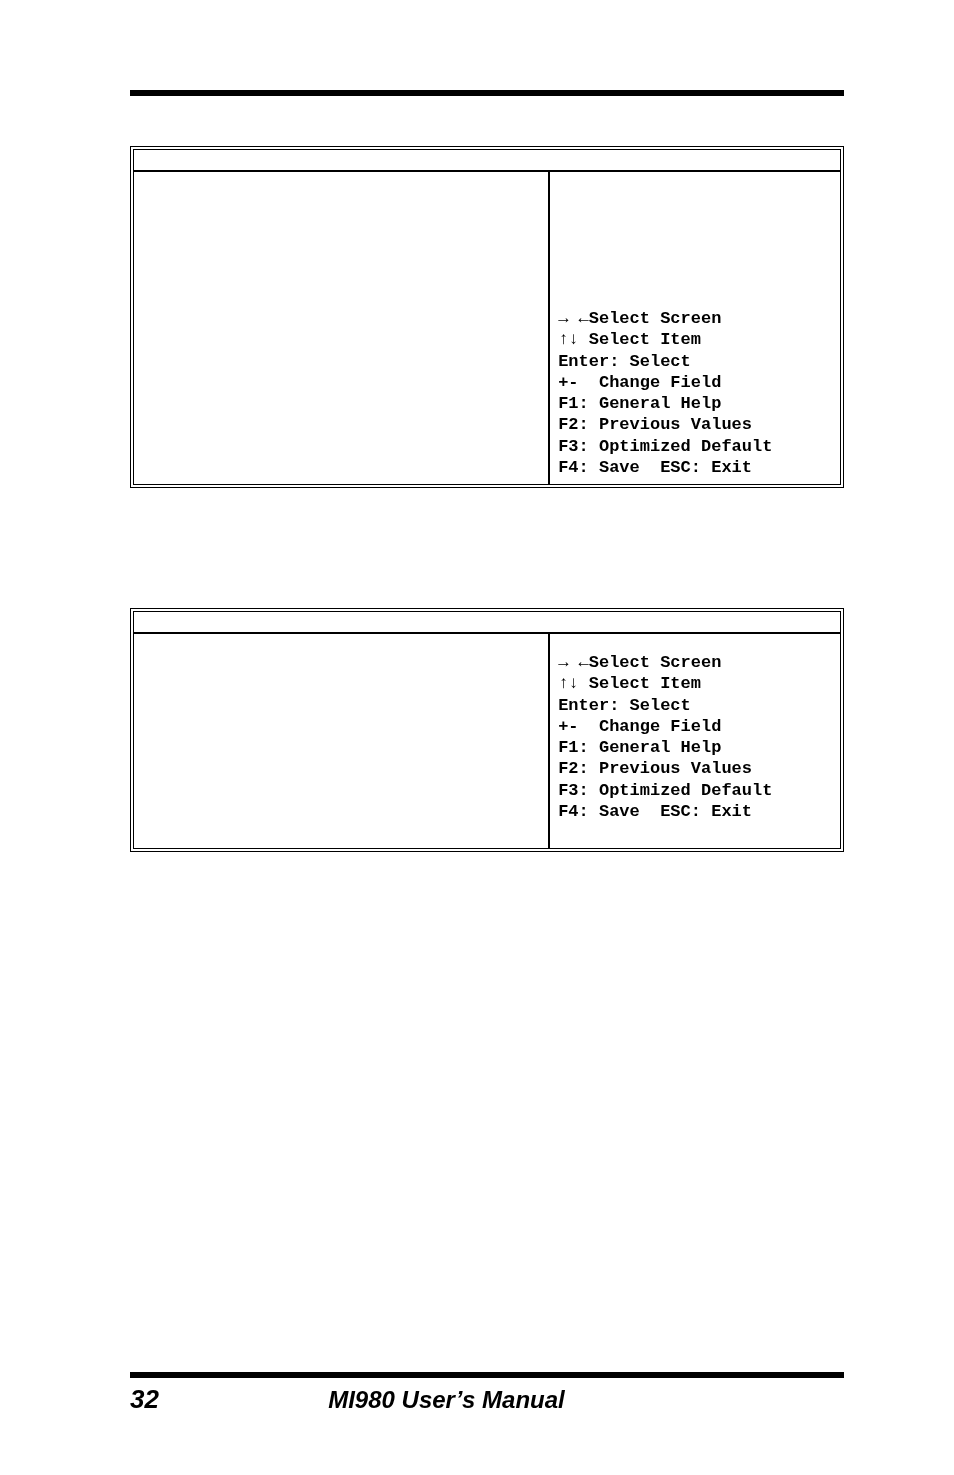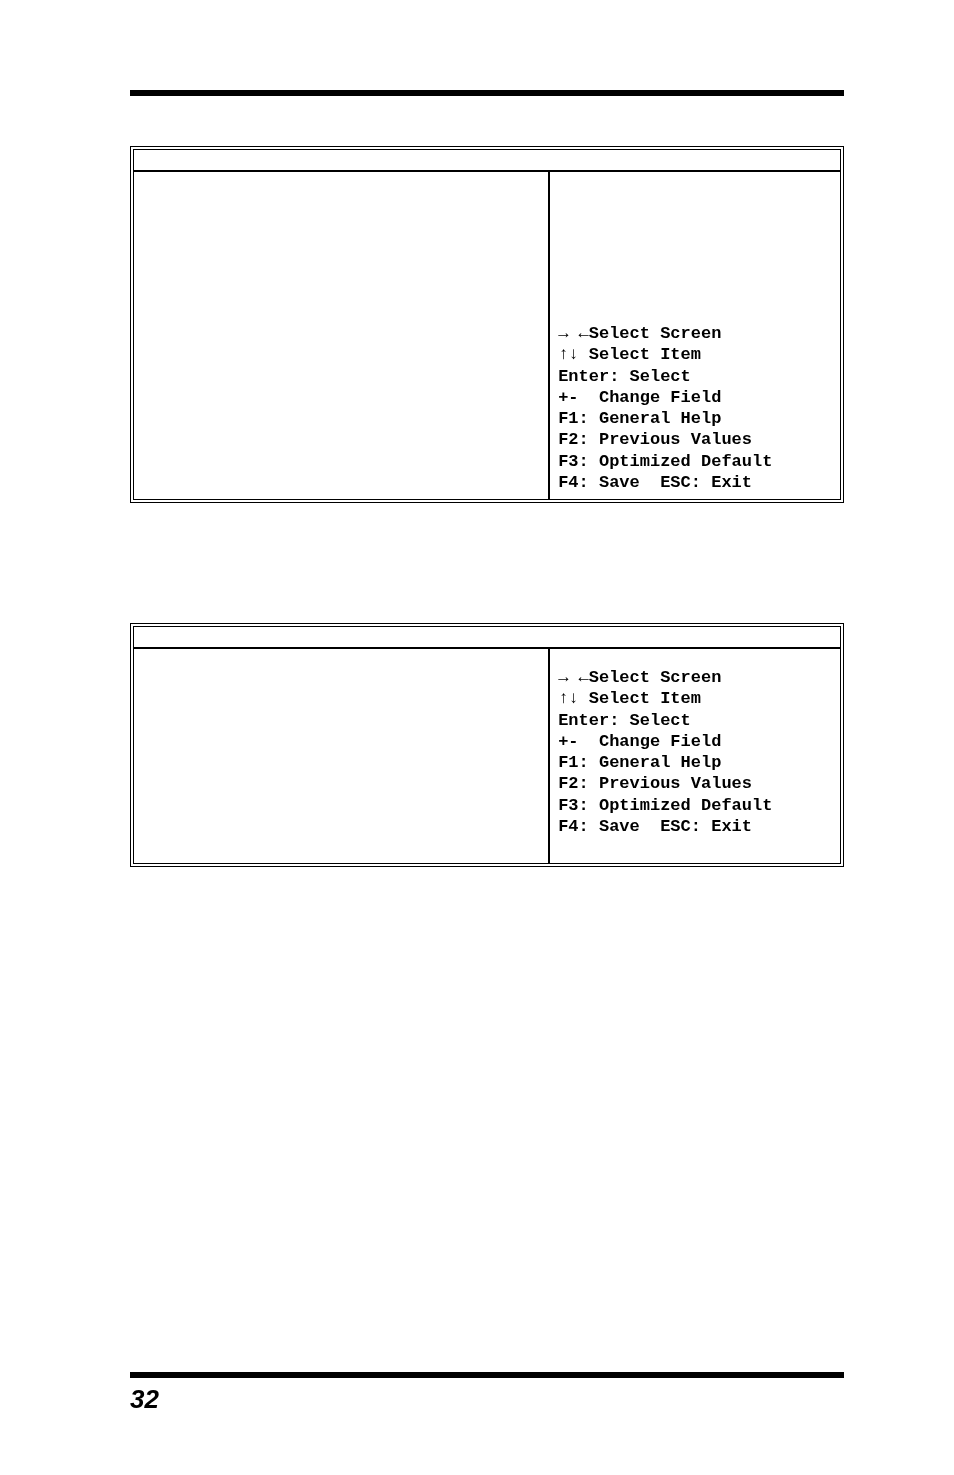--- a/index.html
+++ b/index.html
@@ -51,21 +51,21 @@
   .bios-body {
     display: flex;
   }
   .bios-left {
     flex: 1.45;
     border-right: 2px solid #000;
     padding: 6px 10px;
   }
   .bios-right {
     flex: 1;
-    padding: 21px 10px 6px 8px;
+    padding: 6px 10px 6px 8px;
     white-space: pre;
   }
   .tall .bios-left, .tall .bios-right {
     min-height: 300px;
   }
   .tall .bios-right {
     display: flex;
     flex-direction: column;
     justify-content: flex-end;
   }
@@ -144,16 +144,17 @@
 <span>F3: Optimized Default</span>
 <span>F4: Save  ESC: Exit</span>
       </div>
     </div>
   </div>
 
   <div class="footer">
     <hr class="footer-rule">
     <div class="footer-line">
       <span class="page-num">32</span>
+      <span class="manual-title">MI980 User’s Manual</span>
       <span style="width:30px"></span>
     </div>
   </div>
 </div>
 
 </body></html>

